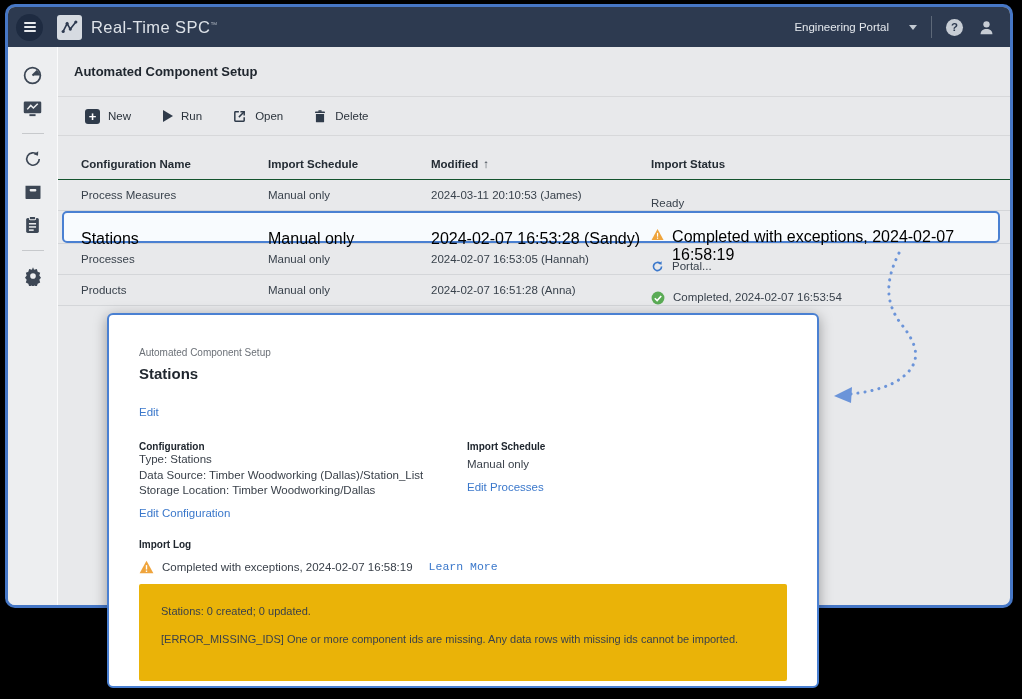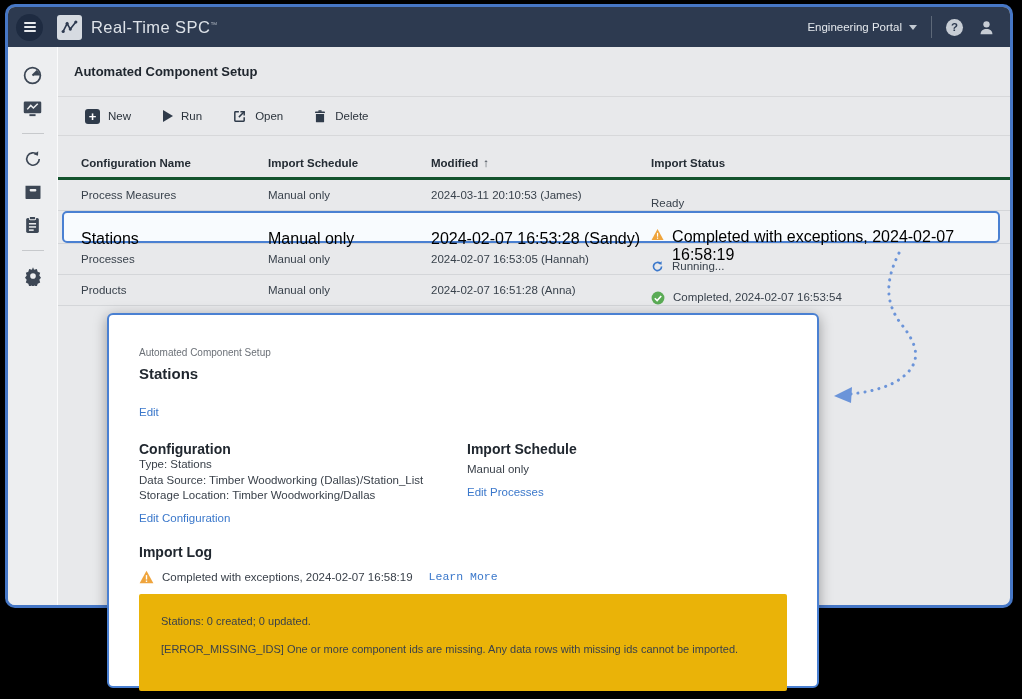--- a/index.html
+++ b/index.html
@@ -13,21 +13,21 @@
   
   .navbar { height:40px; background:#2d3a50; display:flex; align-items:center; padding:0 14px 0 8px; }
   .hamburger { width:27px; height:27px; border-radius:50%; background:#1e2b41; display:flex;
     flex-direction:column; justify-content:center; align-items:center; gap:2.5px; cursor:pointer; }
   .hamburger i { display:block; width:12px; height:1.6px; background:#e7eaee; border-radius:1px; }
   .logo-box { width:25px; height:25px; background:#d6dbe1; border-radius:3px; margin-left:14px;
     display:flex; align-items:center; justify-content:center; }
   .brand { color:#dde2e8; font-size:16.5px; font-weight:400; letter-spacing:.4px; margin-left:9px; }
   .brand sup { font-size:7px; color:#aab2bd; }
   .nav-right { margin-left:auto; display:flex; align-items:center; gap:14px; }
-  .portal { color:#e4e8ed; font-size:11.5px; display:flex; align-items:center; gap:7px; cursor:pointer; }
+  .portal { color:#e4e8ed; font-size:11.5px; display:flex; align-items:center; gap:20px; cursor:pointer; }
   .portal .caret { width:0; height:0; border-left:4.5px solid transparent; border-right:4.5px solid transparent;
     border-top:5px solid #c3cad3; }
   .nav-divider { width:1px; height:22px; background:#5d6活878; background:#5d6878; }
   .help-icon { width:17px; height:17px; border-radius:50%; background:#c7cdd5; color:#2d3a50;
     font-size:11.5px; font-weight:700; display:flex; align-items:center; justify-content:center; cursor:pointer; }
 
   
   .app-body { display:flex; height:561px; }
   .sidebar { width:50px; background:#edeef0; border-right:1px solid #fbfbfc; padding-top:15px;
     display:flex; flex-direction:column; align-items:center; }
@@ -42,21 +42,21 @@
   .toolbar { height:39px; border-bottom:1px solid #d7d8da; display:flex; align-items:center; padding-left:18px; }
   .tb-btn { display:flex; align-items:center; gap:8px; font-size:11.5px; color:#2b333c;
     padding:0 21px 0 9px; height:28px; cursor:pointer; border-radius:3px; }
   .tb-new-glyph { width:15px; height:15px; background:#2f3b4a; border-radius:3px; color:#fff;
     font-size:13px; font-weight:700; line-height:13px; display:flex; align-items:center; justify-content:center; }
   .tb-run-glyph { width:0; height:0; border-top:6px solid transparent; border-bottom:6px solid transparent;
     border-left:10px solid #2f3b4a; margin-left:2px; }
 
   
   .grid-cols { display:grid; grid-template-columns:187px 163px 220px 1fr; align-items:center; }
-  .thead { height:44px; padding:12px 0 0 23px; border-bottom:3px solid #14532d; font-size:11.5px;
+  .thead { height:44px; padding:12px 0 0 23px; border-bottom:1px solid #14532d; font-size:11.5px;
     font-weight:700; color:#242c34; }
   .thead .sort-arrow { font-weight:400; margin-left:5px; color:#39424c; }
   .trow { height:31px; padding-left:23px; font-size:11.5px; color:#39424c; border-bottom:1px solid #d4d6d9; cursor:pointer; }
   .trow-selected-wrap { border-bottom:1px solid #d4d6d9; }
   .trow-selected { height:32px; margin:0 10px 0 4px; padding-left:17px; background:#f8fbfe;
     border:2px solid #4a80d2; border-radius:5px; border-bottom:2px solid #4a80d2; cursor:pointer; }
   .status-cell { display:flex; gap:8px;margin-top:15px; }
 
   
   .arrow-svg { position:absolute; left:0; top:0; z-index:15; pointer-events:none; }
@@ -64,21 +64,21 @@
   
   .popup { position:absolute; left:107px; top:313px; width:712px; height:375px; background:#fff;
     border:2px solid #4a80d2; border-radius:6px; z-index:20; padding:32px 30px 0 30px;
     box-shadow:0 3px 14px rgba(0,0,0,.35); }
   .pp-breadcrumb { font-size:10px; color:#6b7077; }
   .pp-title { font-size:15px; font-weight:700; color:#1f262e; margin-top:7px; }
   .link { font-size:11.5px; color:#3b78cb; cursor:pointer; }
   .pp-edit { margin-top:24px; display:inline-block; }
   .pp-cols { display:flex; margin-top:21px; }
   .pp-col-left { width:328px; }
-  .pp-h { font-size:14px; font-weight:700; color:#20272f; }
+  .pp-h { font-size:10px; font-weight:700; color:#20272f; }
   .pp-line { font-size:11.5px; color:#3a414a; line-height:15.5px; }
   .pp-col-left .pp-line:first-of-type { margin-top:5px; }
   .pp-col-right .pp-line { margin-top:5px; }
   .pp-link-row { margin-top:8px; display:inline-block; }
   .pp-log-h { margin-top:18px; }
   .pp-status { display:flex; align-items:center; gap:8px; margin-top:10px; font-size:11.5px; color:#3a414a; }
   .pp-status .link { margin-left:8px;font-family:Liberation Mono, monospace; }
   .log-box { margin-top:10px; background:#eab308; border-radius:2px; padding:21px 22px; height:97px;
     font-size:11px; color:#3a414a; }
   .log-box p + p { margin-top:16px; }
@@ -234,21 +234,21 @@
 
         <div class="trow grid-cols">
           <span>Processes</span>
           <span>Manual only</span>
           <span>2024-02-07 16:53:05 (Hannah)</span>
           <span class="status-cell">
             <svg width="13" height="13" viewBox="0 0 24 24">
               <path d="M19.5 12a7.5 7.5 0 1 1-2.2-5.3" fill="none" stroke="#3b78cb" stroke-width="3"></path>
               <path d="M19.8 2.2 L19.5 8.6 L13.4 6.7 Z" fill="#3b78cb"></path>
             </svg>
-            <span>Running...</span>
+            <span>Portal...</span>
           </span>
         </div>
 
         <div class="trow grid-cols">
           <span>Products</span>
           <span>Manual only</span>
           <span>2024-02-07 16:51:28 (Anna)</span>
           <span class="status-cell">
             <svg width="14" height="14" viewBox="0 0 24 24">
               <circle cx="12" cy="12" r="11" fill="#5aab55"></circle>

